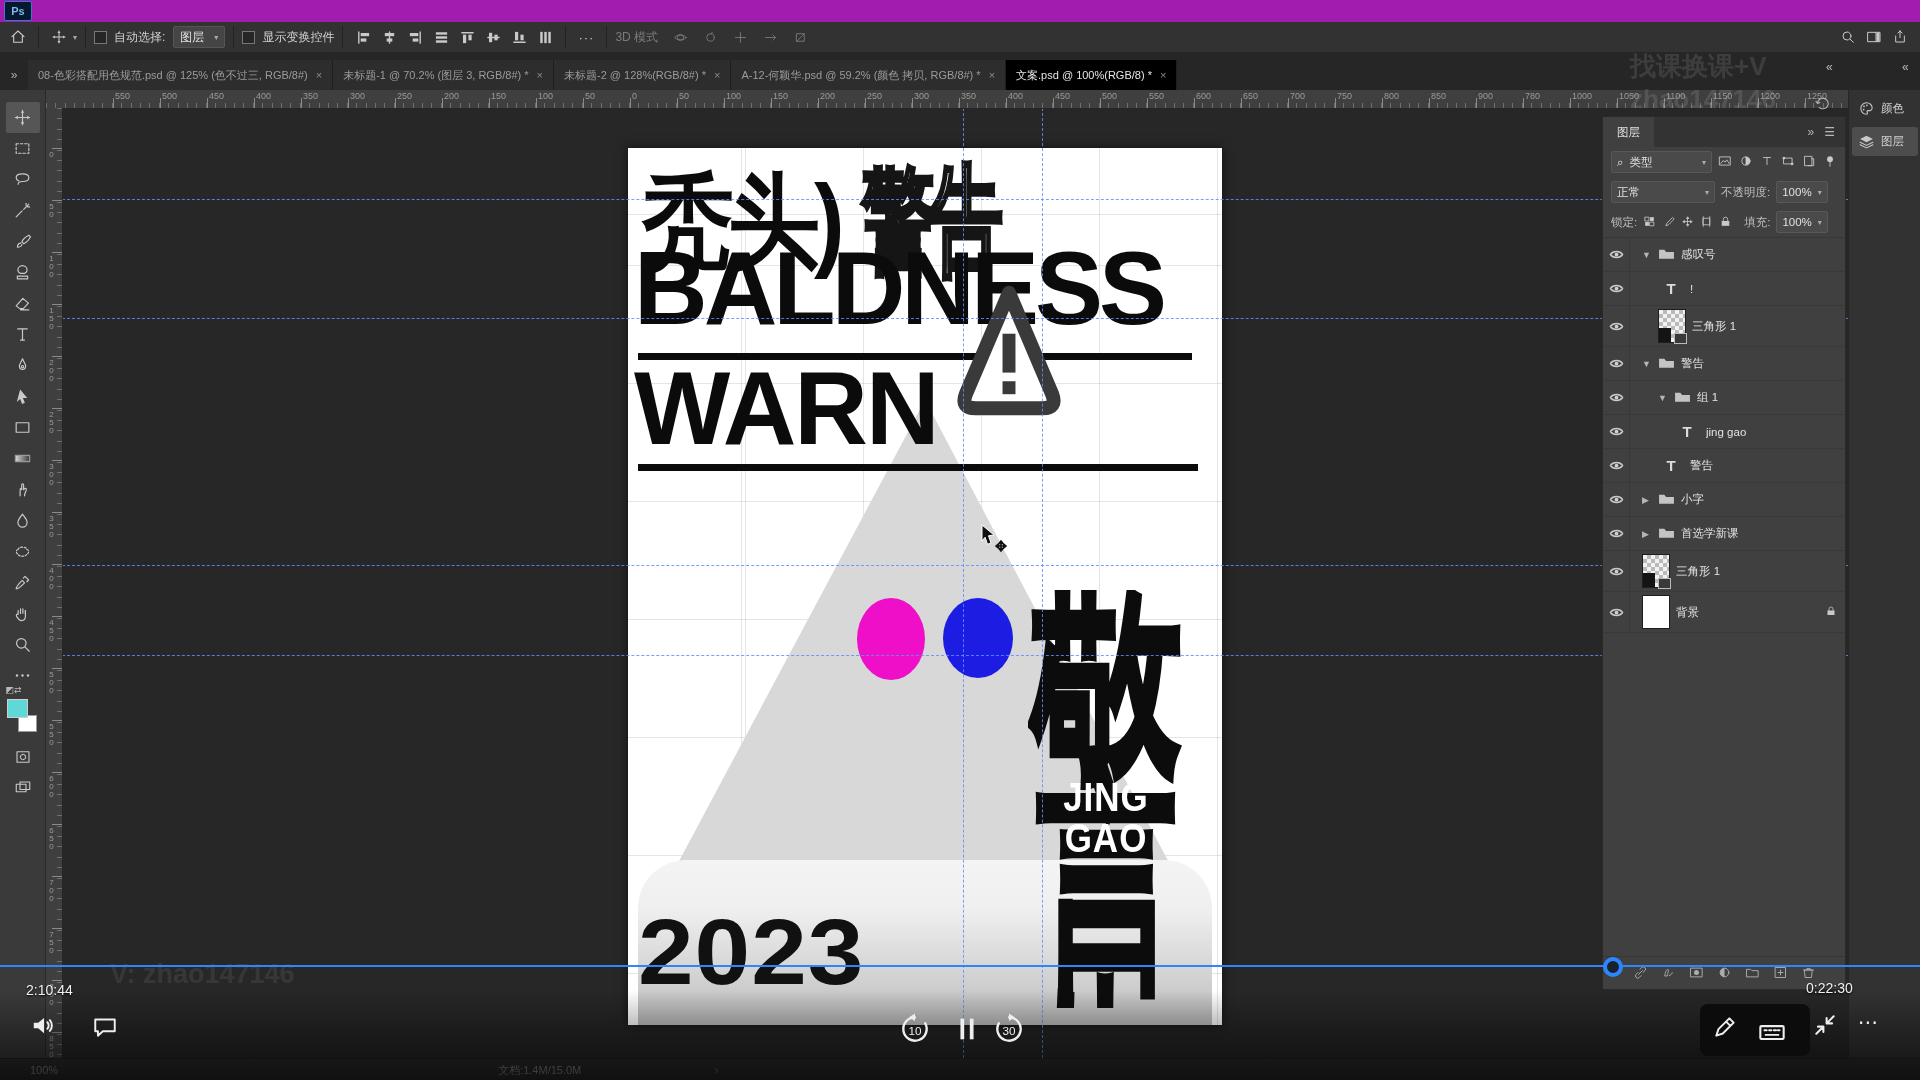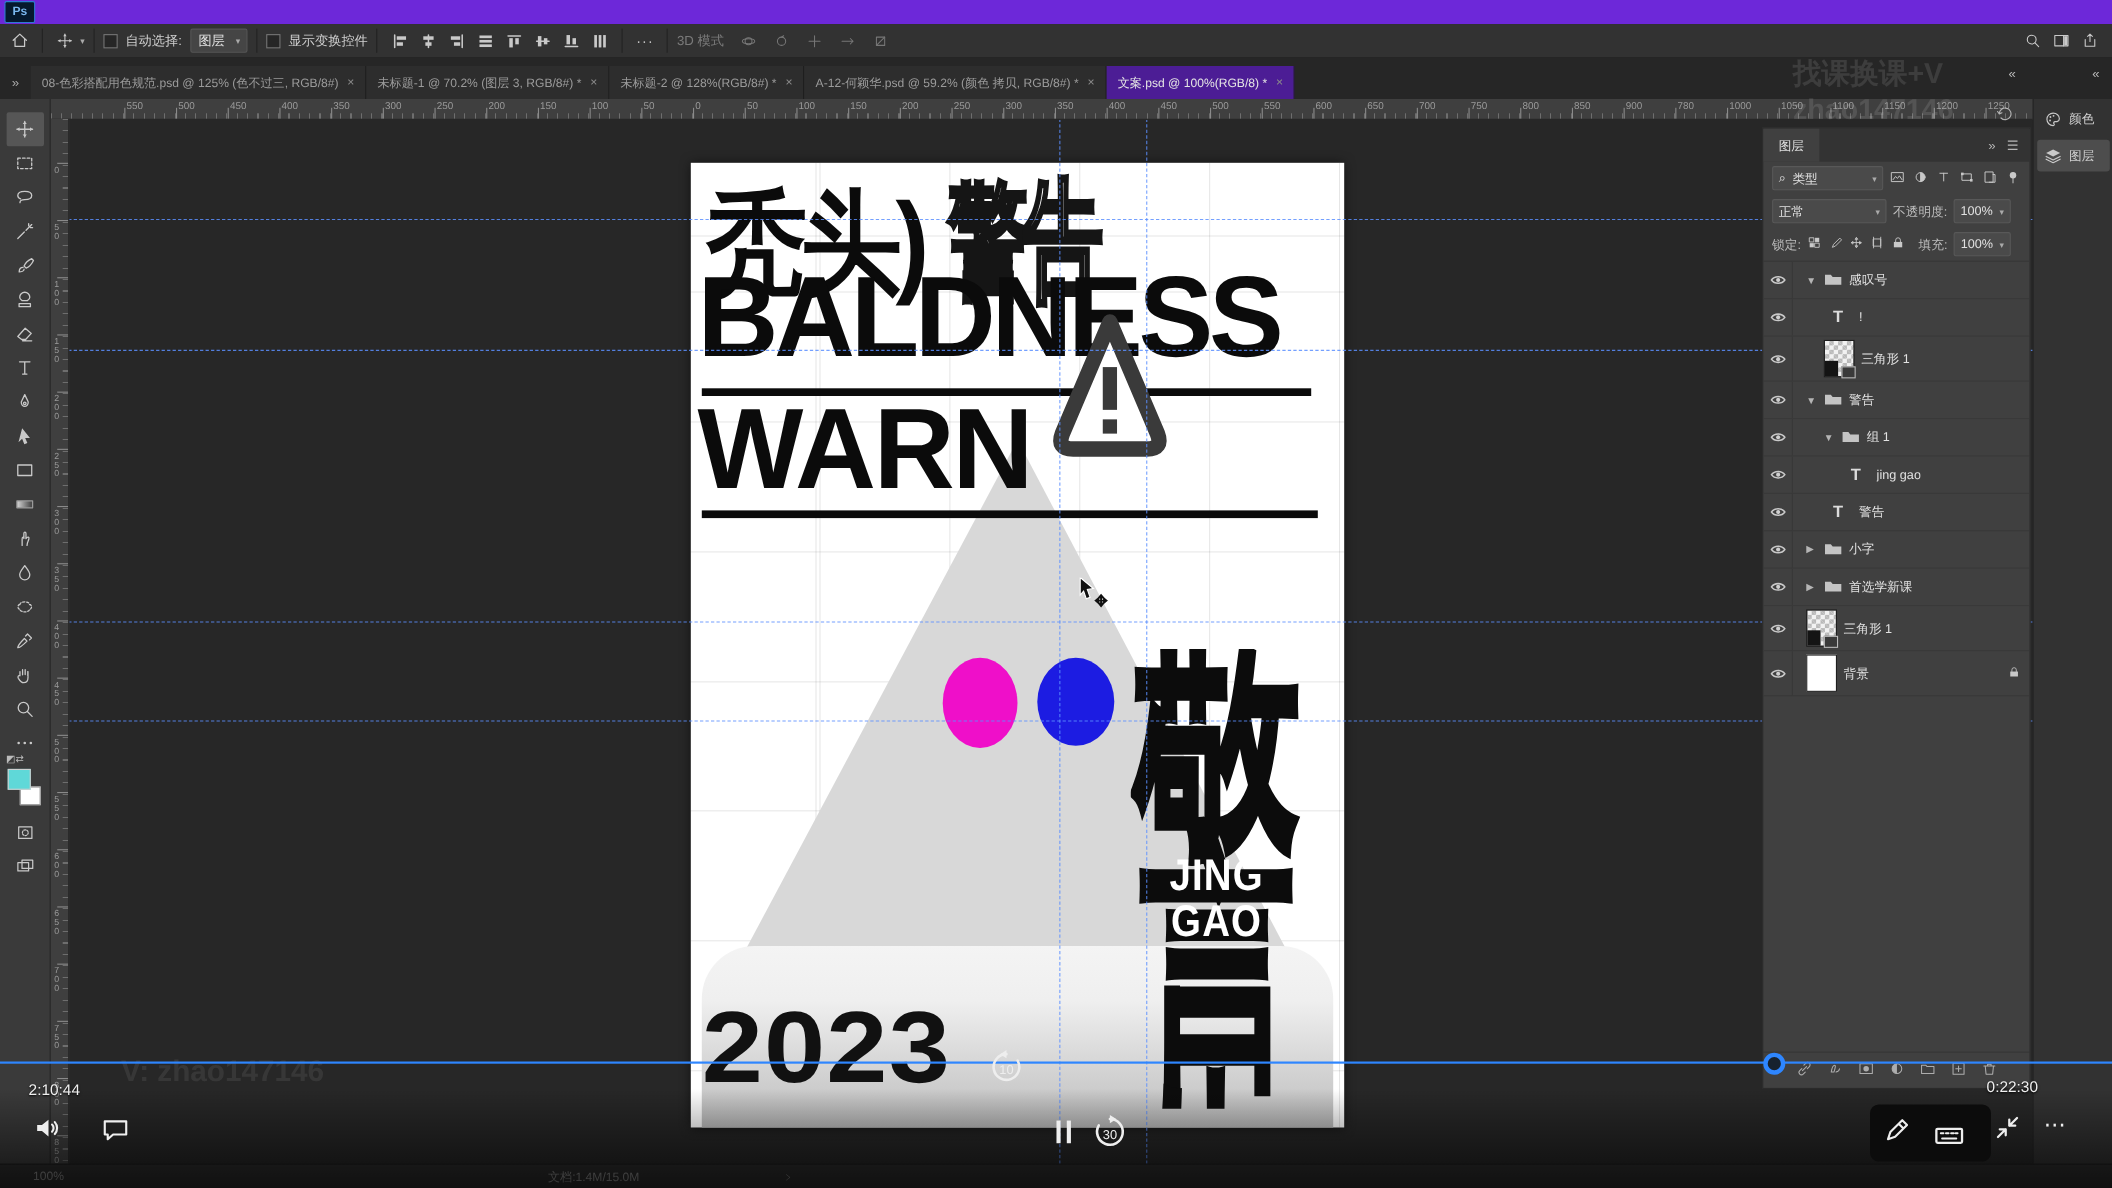--- a/index.html
+++ b/index.html
@@ -1,39 +1,39 @@
 <!DOCTYPE html>
 <html><head>
 <meta charset="utf-8">
 <style>
   html,body{margin:0;padding:0;background:#191919;}
   body{width:1920px;height:1080px;position:relative;overflow:hidden;
        font-family:"Liberation Sans","DejaVu Sans",sans-serif;color:#d6d6d6;
        -webkit-font-smoothing:antialiased;}
   .abs{position:absolute;}
   
-  #menubar{left:0;top:0;width:1920px;height:22px;background:#6d28d9;display:flex;align-items:center;
+  #menubar{left:0;top:0;width:1920px;height:22px;background:#a21caf;display:flex;align-items:center;
            font-size:12px;color:#d9d9d9;border-bottom:1px solid #282828;z-index:40;}
   #ps-logo{width:26px;height:18px;margin:0 8px 0 4px;background:#05192e;border:1px solid #2e7dd1;border-radius:2px;
            color:#7ab7ef;font-size:11px;font-weight:bold;display:flex;align-items:center;justify-content:center;}
   .menu-item{padding:0 10px;height:22px;display:flex;align-items:center;cursor:default;}
   #optionsbar{left:0;top:22px;width:1920px;height:30px;background:#323232;display:flex;align-items:center;
               font-size:12px;color:#cfcfcf;border-bottom:1px solid #222;z-index:40;gap:2px;}
   .ob-sep{width:1px;height:22px;background:#222;margin:0 6px;}
   .ob-icon{width:24px;height:24px;display:flex;align-items:center;justify-content:center;}
   .ob-check{width:11px;height:11px;border:1px solid #777;background:#262626;margin-right:5px;}
   .ob-drop{background:#454545;border:1px solid #555;border-radius:2px;height:20px;display:flex;align-items:center;
            padding:0 6px;gap:10px;color:#e0e0e0;}
   .caret{font-size:8px;color:#aaa;}
   .dim{opacity:.45;}
   
   #tabbar{left:0;top:52px;width:1920px;height:38px;background:#262626;display:flex;align-items:flex-end;z-index:40;}
   .tab{height:30px;display:flex;align-items:center;padding:0 10px;font-size:11px;color:#9b9b9b;background:#2d2d2d;
        border-right:1px solid #1e1e1e;white-space:nowrap;gap:8px;}
-  .tab.active{background:#4c1d95;color:#e4e4e4;}
+  .tab.active{background:#000000;color:#e4e4e4;}
   .tab .x{color:#8a8a8a;font-size:11px;}
   #tab-overflow{width:28px;height:30px;display:flex;align-items:center;justify-content:center;color:#aaa;font-size:12px;}
   .dock-collapse{position:absolute;top:60px;color:#bbb;font-size:12px;z-index:41;}
   
   #toolbox{left:0;top:90px;width:46px;height:968px;background:#3a3a3a;border-right:1px solid #2a2a2a;z-index:35;
            display:flex;flex-direction:column;align-items:center;padding-top:12px;box-sizing:border-box;}
   .tool{width:34px;height:31px;display:flex;align-items:center;justify-content:center;border-radius:2px;}
   .tool.active{background:#565656;}
   .icon-svg{stroke:#c9c9c9;fill:none;stroke-width:1.5;stroke-linecap:round;stroke-linejoin:round;}
   #color-wells{width:34px;height:44px;position:relative;margin-top:6px;}
@@ -881,21 +881,21 @@
     <svg width="26" height="26" viewBox="0 0 24 24" class="icon-svg">
       <path d="M3.5 10v5h4l5.5 4.5v-14L7.5 10z" fill="#eee" stroke="none"></path>
       <path d="M16 9.5a4.2 4.2 0 010 6M18.3 7.5a7.5 7.5 0 010 10" stroke="#eee" stroke-width="1.8"></path>
     </svg>
   </div>
 <div class="vo-btn" style="left:92px;top:1014px;" id="vo-chat">
     <svg width="26" height="26" viewBox="0 0 24 24" class="icon-svg">
       <path d="M3 5h18v11H10l-4.5 4v-4H3z" stroke="#eee" stroke-width="1.8"></path>
     </svg>
   </div>
-<div class="vo-btn" style="left:898px;top:953px;" id="vo-rew">
+<div class="vo-btn" style="left:898px;top:1012px;" id="vo-rew">
     <svg width="34" height="34" viewBox="0 0 32 32" class="icon-svg">
       <g>
         <path d="M16 5a11 11 0 109.5 5.5" stroke="#eee" stroke-width="2.2"></path>
         <path d="M16 1.5l-5.5 3.5 5.5 3.5z" fill="#eee" stroke="none"></path>
       </g>
       <text x="16" y="22" text-anchor="middle" font-size="11" fill="#eee" stroke="none" font-family="Liberation Sans, sans-serif">10</text>
     </svg>
   </div>
 <div class="vo-btn" style="left:952px;top:1014px;" id="vo-pause">
     <svg width="30" height="30" viewBox="0 0 32 32" class="icon-svg">

